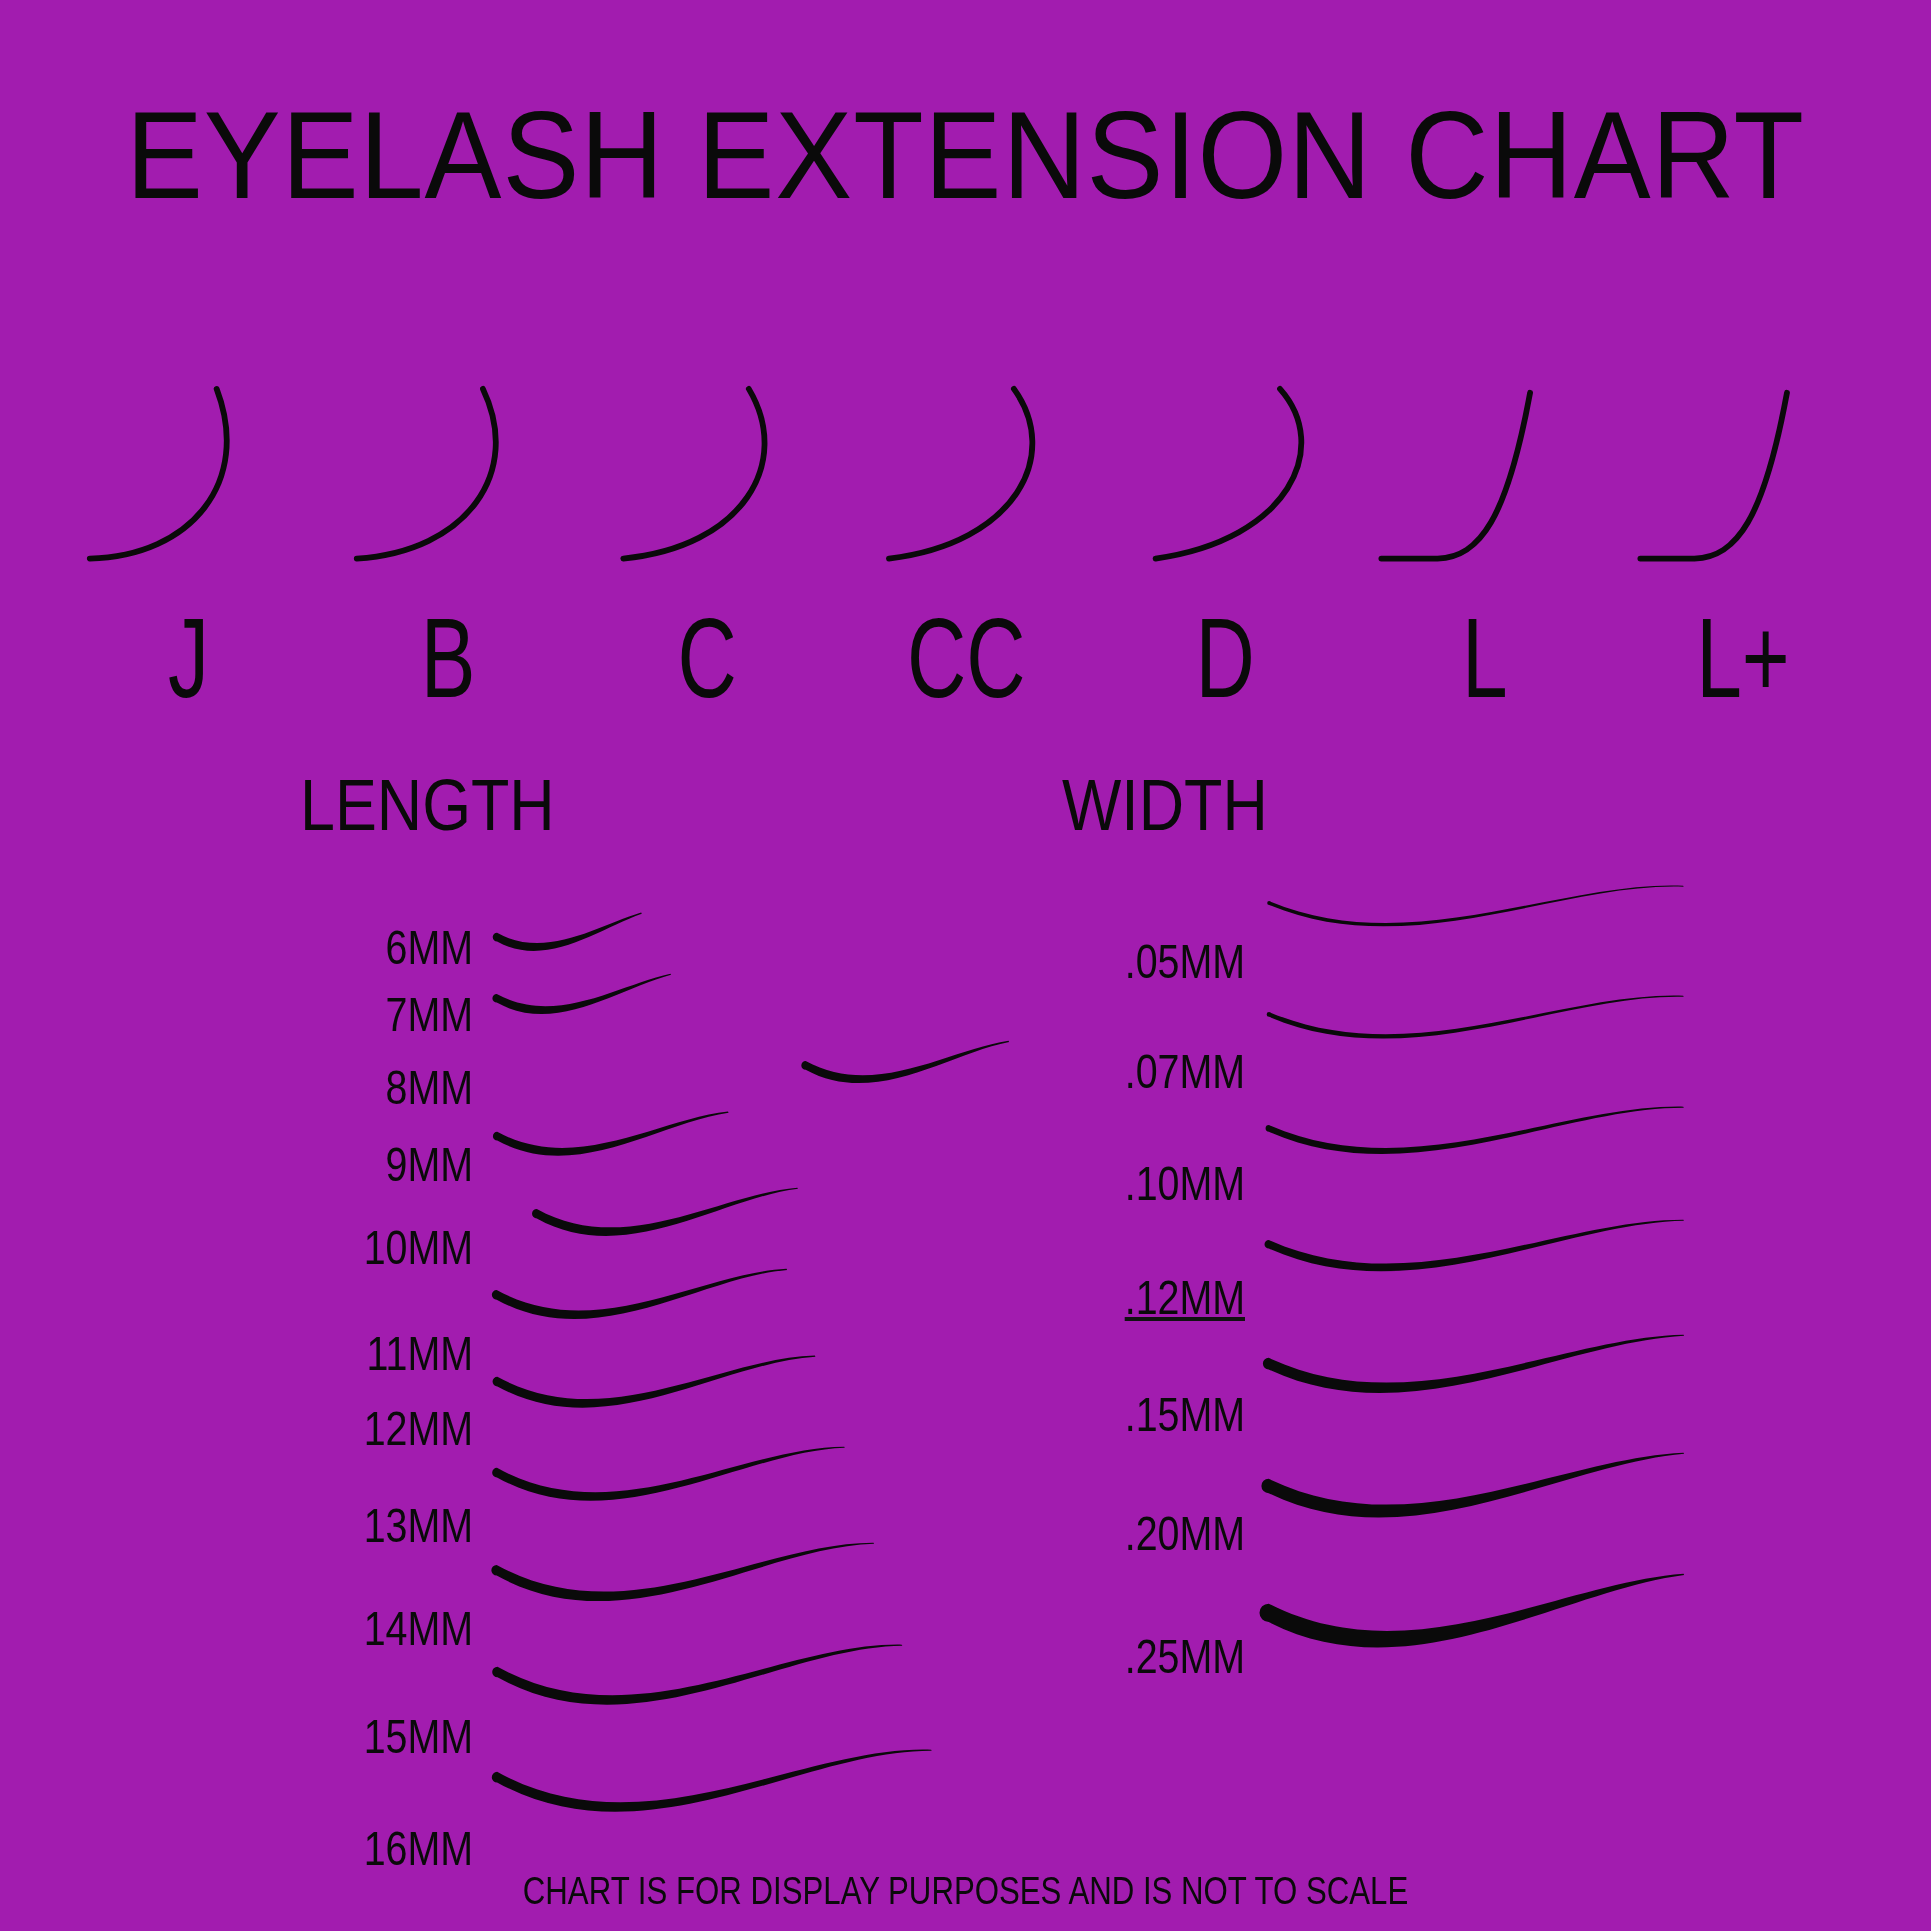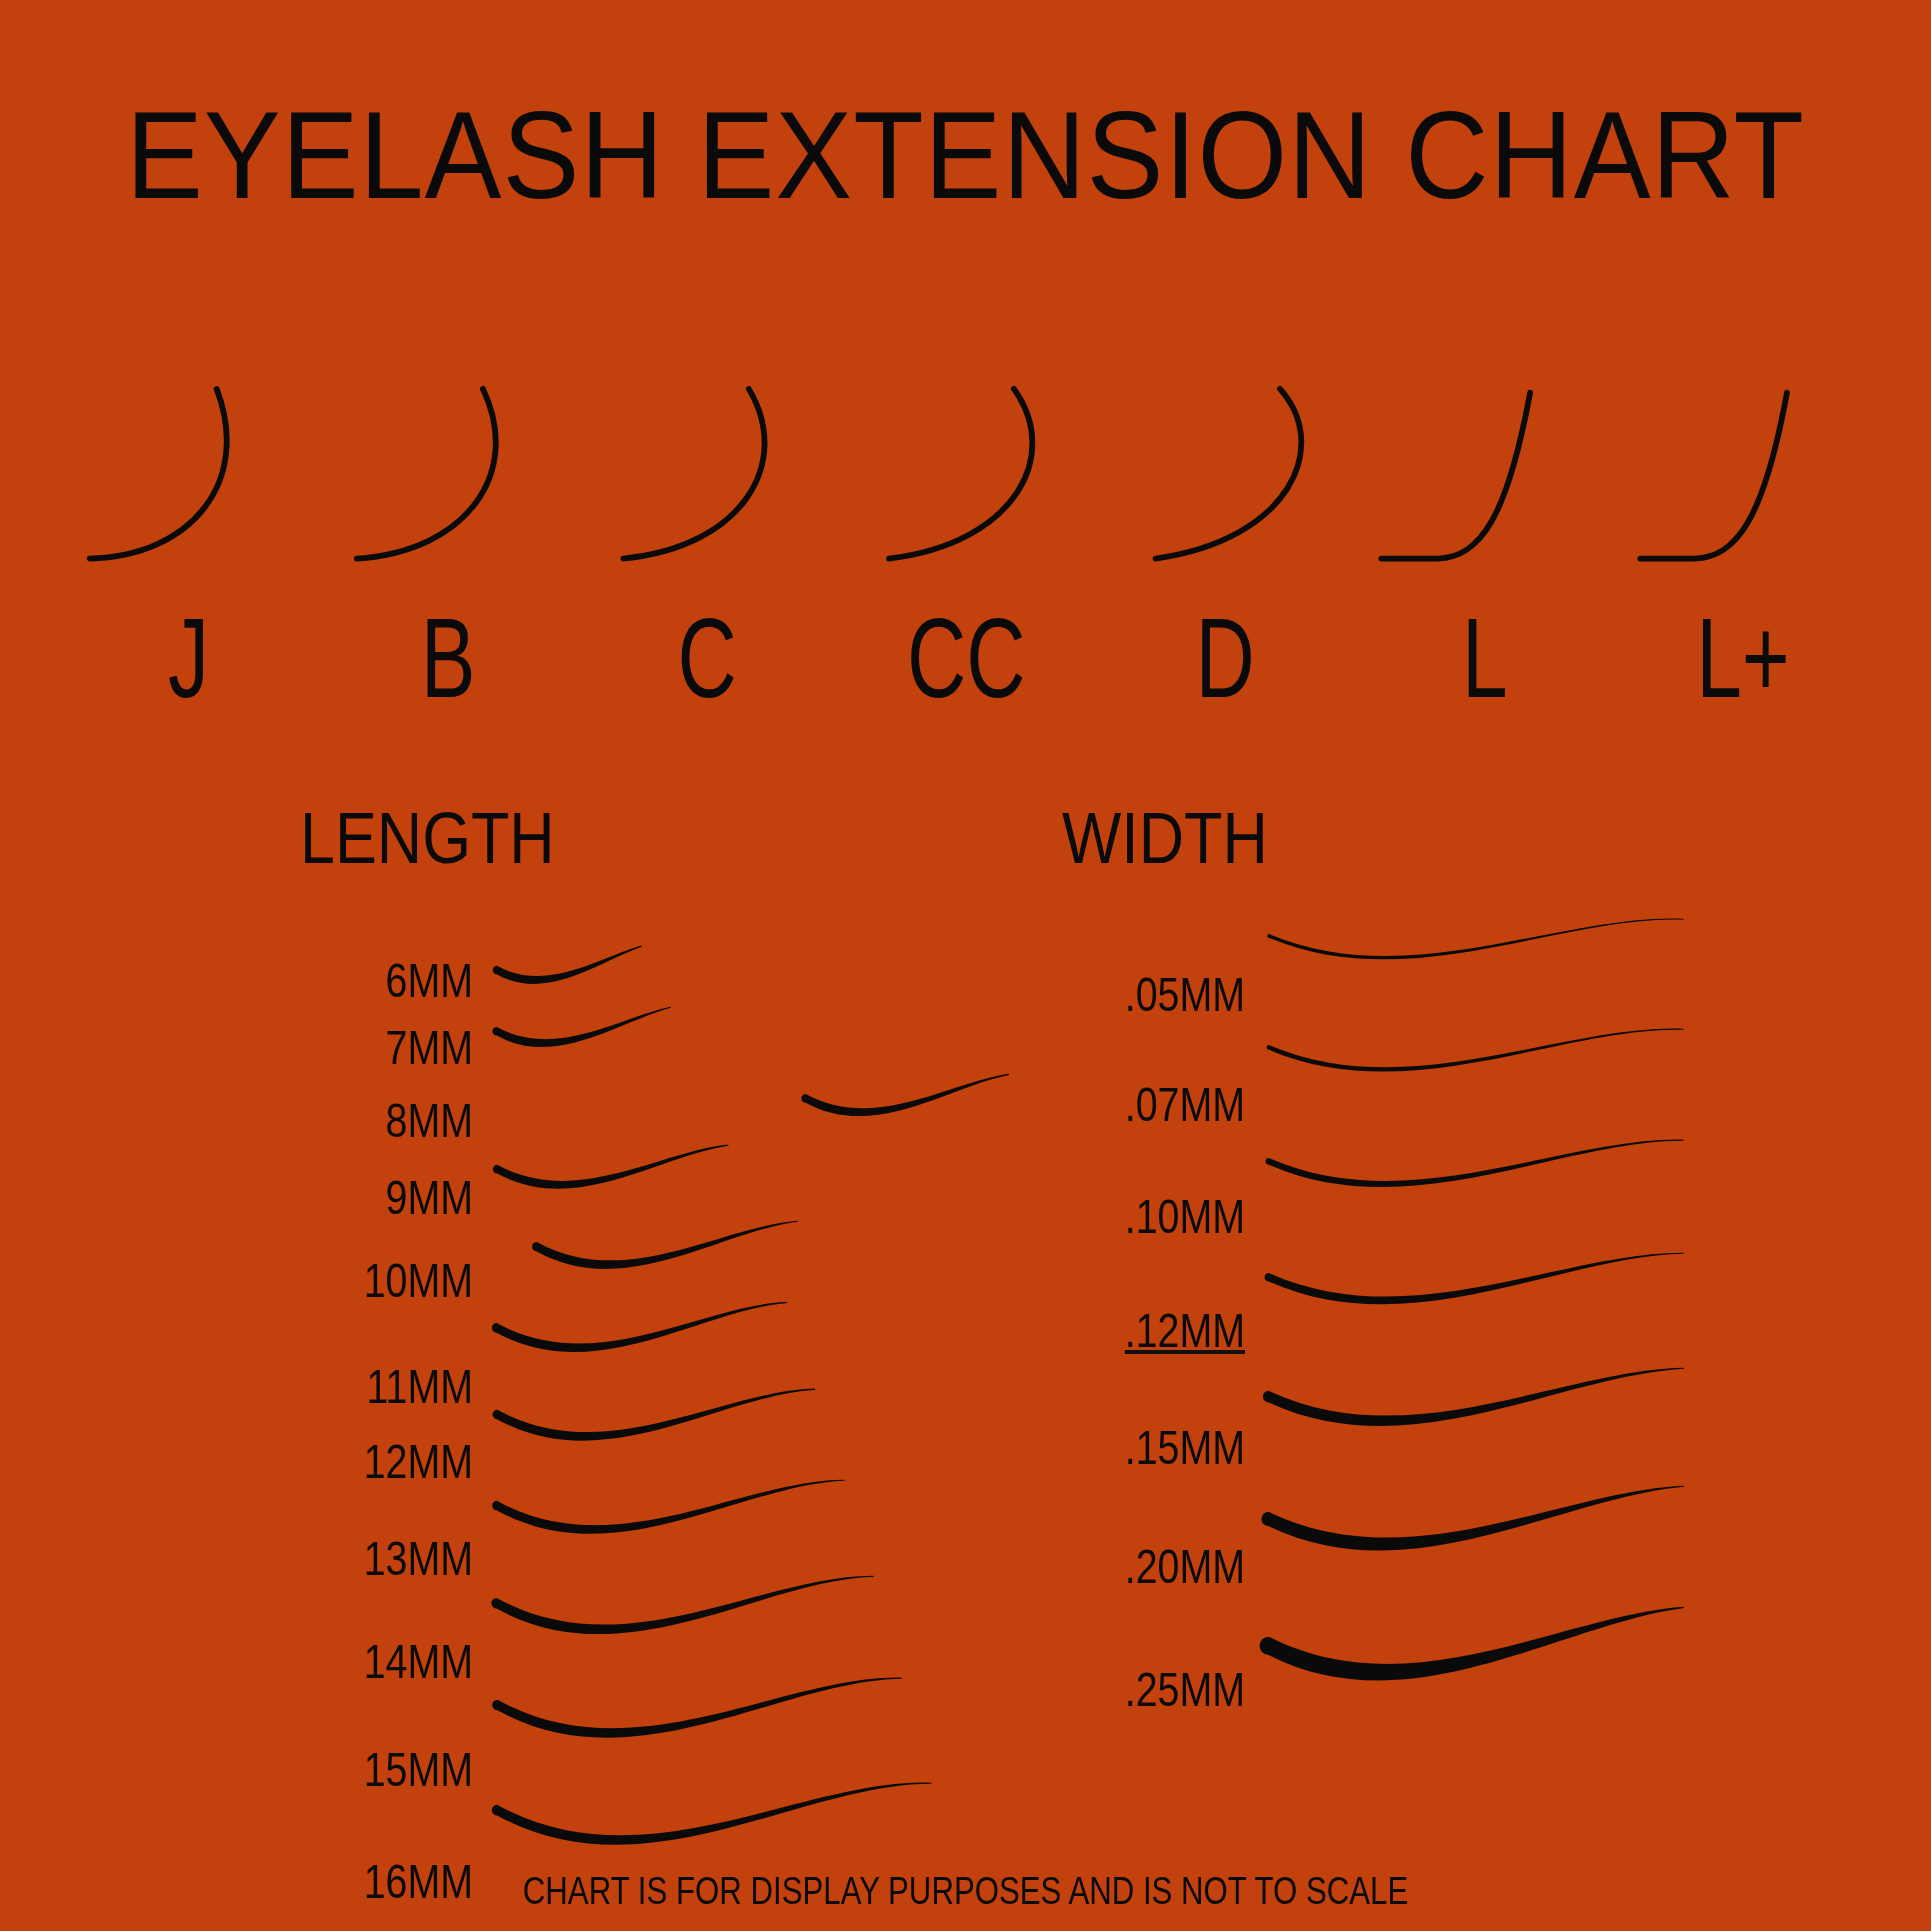--- a/index.html
+++ b/index.html
@@ -9,21 +9,21 @@
     background: #ffffff;
   }
   body {
     font-family: "Liberation Sans", sans-serif;
     color: #111111;
   }
   #page {
     position: relative;
     width: 1931px;
     height: 1931px;
-    background: #c2410c;
+    background: #a21caf;
     overflow: hidden;
   }
 
   
   #chart-title {
     position: absolute;
     left: 0;
     top: 93px;
     width: 1931px;
     text-align: center;
@@ -73,21 +73,21 @@
     transform-origin: 50% 50%;
     margin-top: 25px;
     color: #0a0a0a;
     white-space: nowrap;
   }
 
   
   #size-area {
     position: absolute;
     left: 0;
-    top: 801px;
+    top: 768px;
     width: 1890px;
     height: 1023px;
   }
   .size-col { position: absolute; top: 0; }
   #length-col { left: 290px; width: 734px; }
   #width-col  { left: 1052px; width: 763px; }
 
   .section-heading {
     font-family: "Liberation Sans", sans-serif;
     font-size: 73px;

